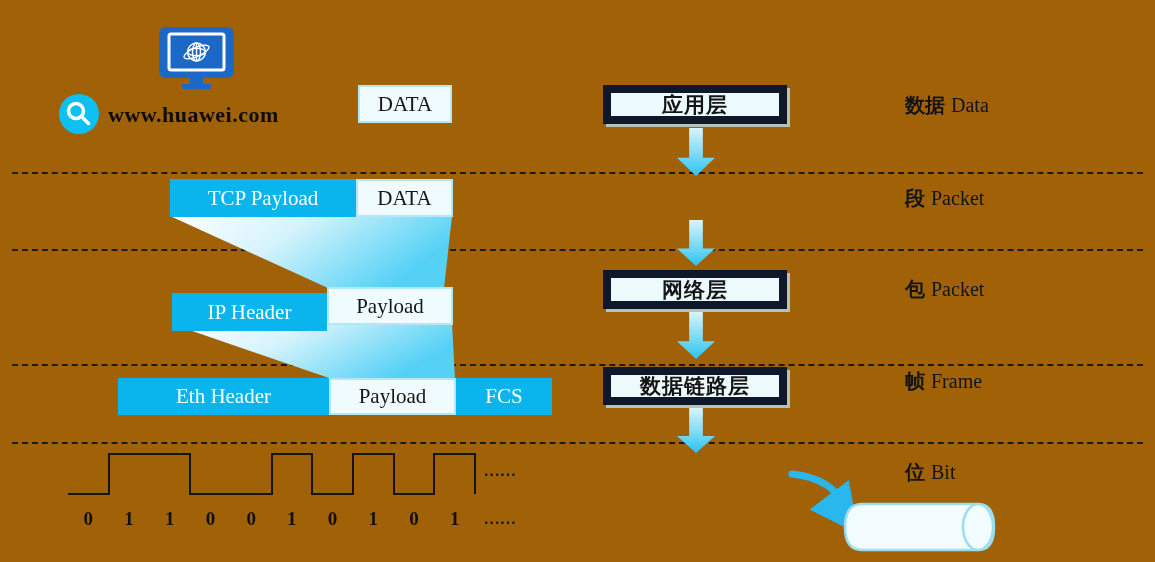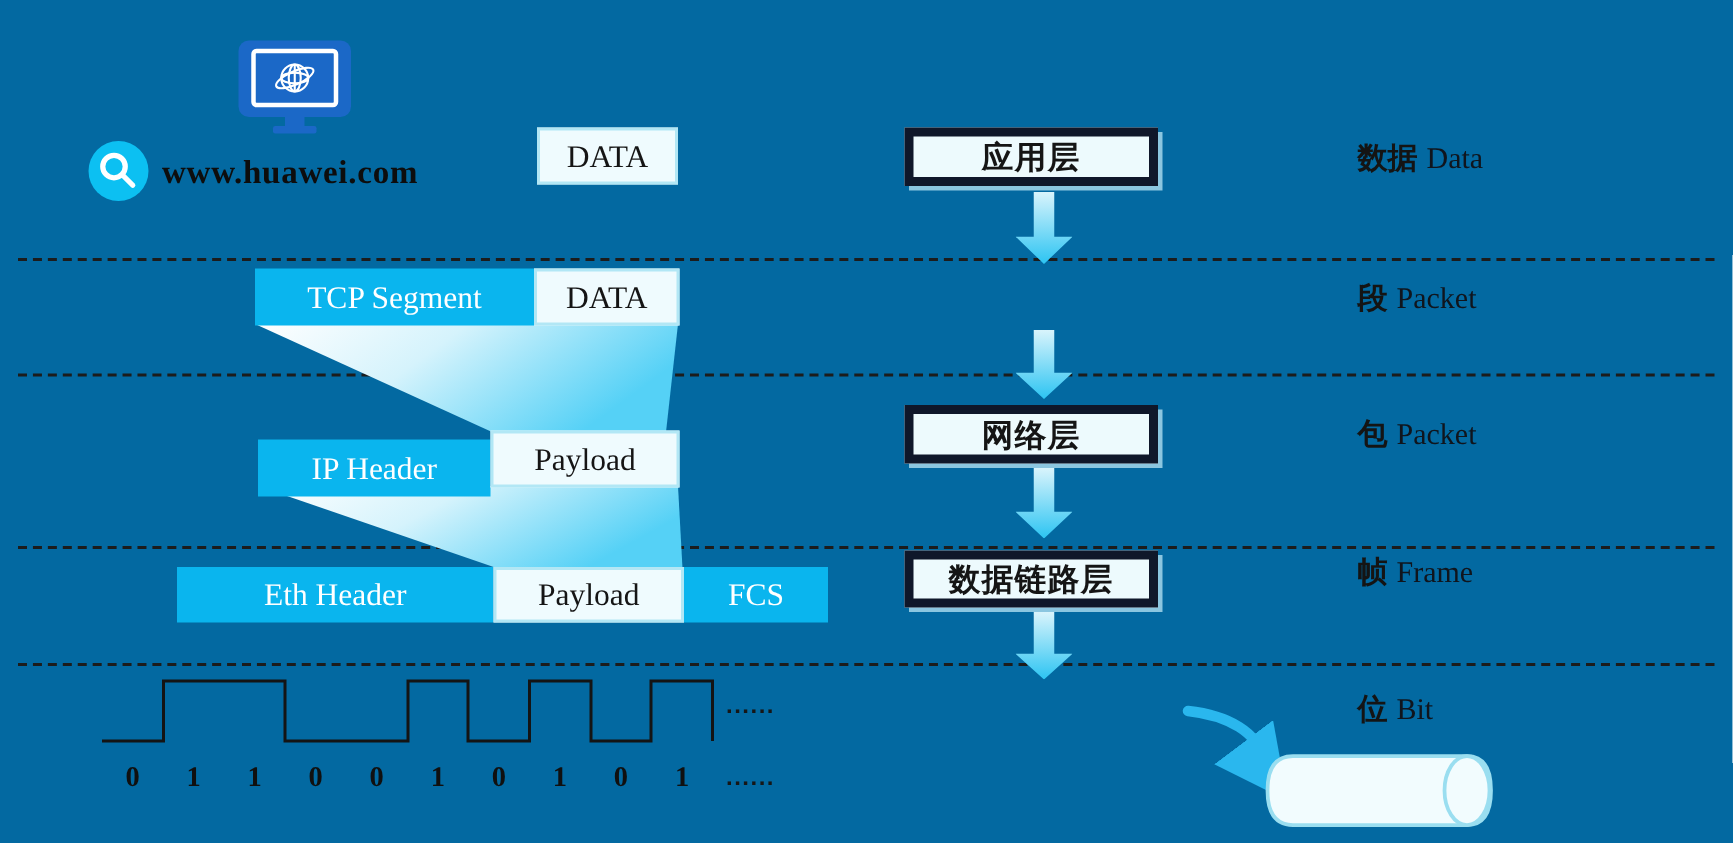--- a/index.html
+++ b/index.html
@@ -1,38 +1,38 @@
 <!DOCTYPE html>
 <html><head>
 <meta charset="utf-8">
 <style>
   html,body{margin:0;padding:0;background:#fff;}
   .stage{
-    position:relative;width:1155px;height:562px;background:#0369a1;overflow:hidden;
+    position:relative;width:1155px;height:562px;background:#a16207;overflow:hidden;
     font-family:"Liberation Sans",sans-serif;color:#111;
   }
   
   .dash{position:absolute;left:12px;width:1131px;height:0;border-top:2px dashed #1c1c1c;}
   
   svg.overlay{position:absolute;left:0;top:0;width:1155px;height:562px;pointer-events:none;}
   
   .cyanbox{
     position:absolute;background:#0ab5ee;color:#ffffff;
     font-family:"Liberation Serif",serif;font-size:21px;
     display:flex;align-items:center;justify-content:center;
   }
   .litebox{
     position:absolute;background:#effbfe;border:2px solid #b2e7f5;color:#151515;
     font-family:"Liberation Serif",serif;font-size:21px;box-sizing:border-box;
     display:flex;align-items:center;justify-content:center;
   }
   
   .layerbox{
-    position:absolute;left:603px;width:169px;height:39px;box-sizing:border-box;
-    background:#edfafd;border:6px solid #0f172a;box-shadow:3px 3px 0 rgba(185,230,245,.75);
+    position:absolute;left:603px;width:184px;height:39px;box-sizing:border-box;
+    background:#edfafd;border:8px solid #0f172a;box-shadow:3px 3px 0 rgba(185,230,245,.75);
     display:flex;align-items:center;justify-content:center;
     font-weight:bold;font-size:21px;letter-spacing:1px;color:#151515;
   }
   
   .darrow{
     position:absolute;left:677px;width:38px;
     background:linear-gradient(#d9f4fc,#2cc4f2);
     clip-path:polygon(32% 0,68% 0,68% 62%,100% 62%,50% 100%,0 62%,32% 62%);
   }
   
@@ -107,21 +107,21 @@
       <circle cx="20" cy="20" r="20" fill="#0cc0f2"></circle>
       <circle cx="17" cy="17" r="7.5" fill="none" stroke="#ffffff" stroke-width="3.5"></circle>
       <line x1="22.5" y1="22.5" x2="29.5" y2="29.5" stroke="#ffffff" stroke-width="3.5" stroke-linecap="round"></line>
     </g>
   </svg>
 
   <div class="url">www.huawei.com</div>
 
   <div class="litebox" style="left:358px;top:85px;width:94px;height:38px">DATA</div>
 
-  <div class="cyanbox" style="left:170px;top:179px;width:186px;height:38px">TCP Segment</div>
+  <div class="cyanbox" style="left:170px;top:179px;width:186px;height:38px">TCP Payload</div>
   <div class="litebox" style="left:356px;top:179px;width:97px;height:38px">DATA</div>
 
   <div class="cyanbox" style="left:172px;top:293px;width:155px;height:38px">IP Header</div>
   <div class="litebox" style="left:327px;top:287px;width:126px;height:38px">Payload</div>
 
   <div class="cyanbox" style="left:118px;top:378px;width:211px;height:37px">Eth Header</div>
   <div class="litebox" style="left:329px;top:378px;width:127px;height:37px">Payload</div>
   <div class="cyanbox" style="left:456px;top:378px;width:96px;height:37px">FCS</div>
 
   <div class="layerbox" style="top:85px">应用层</div>

